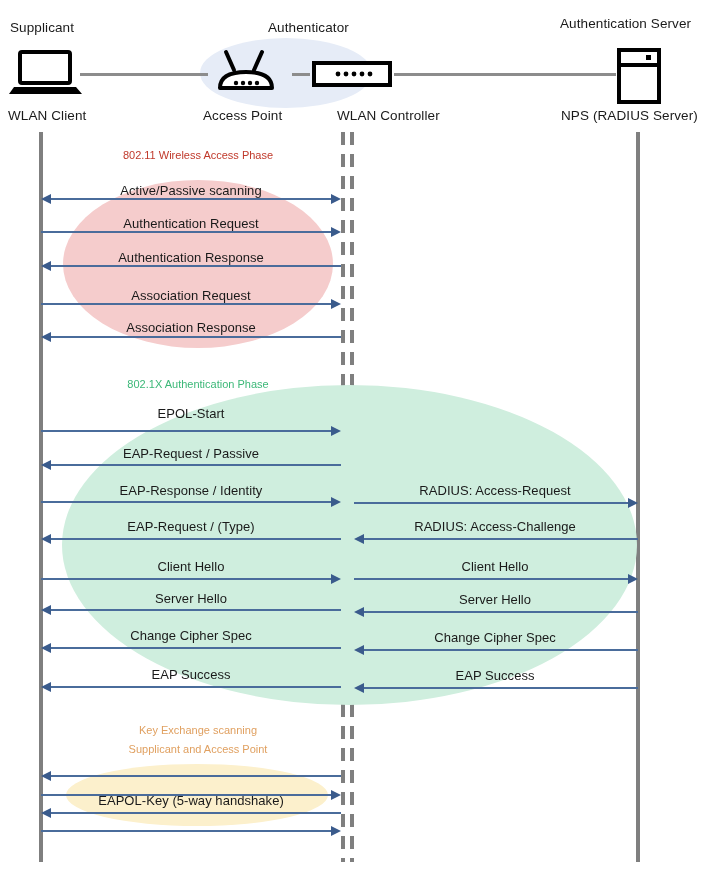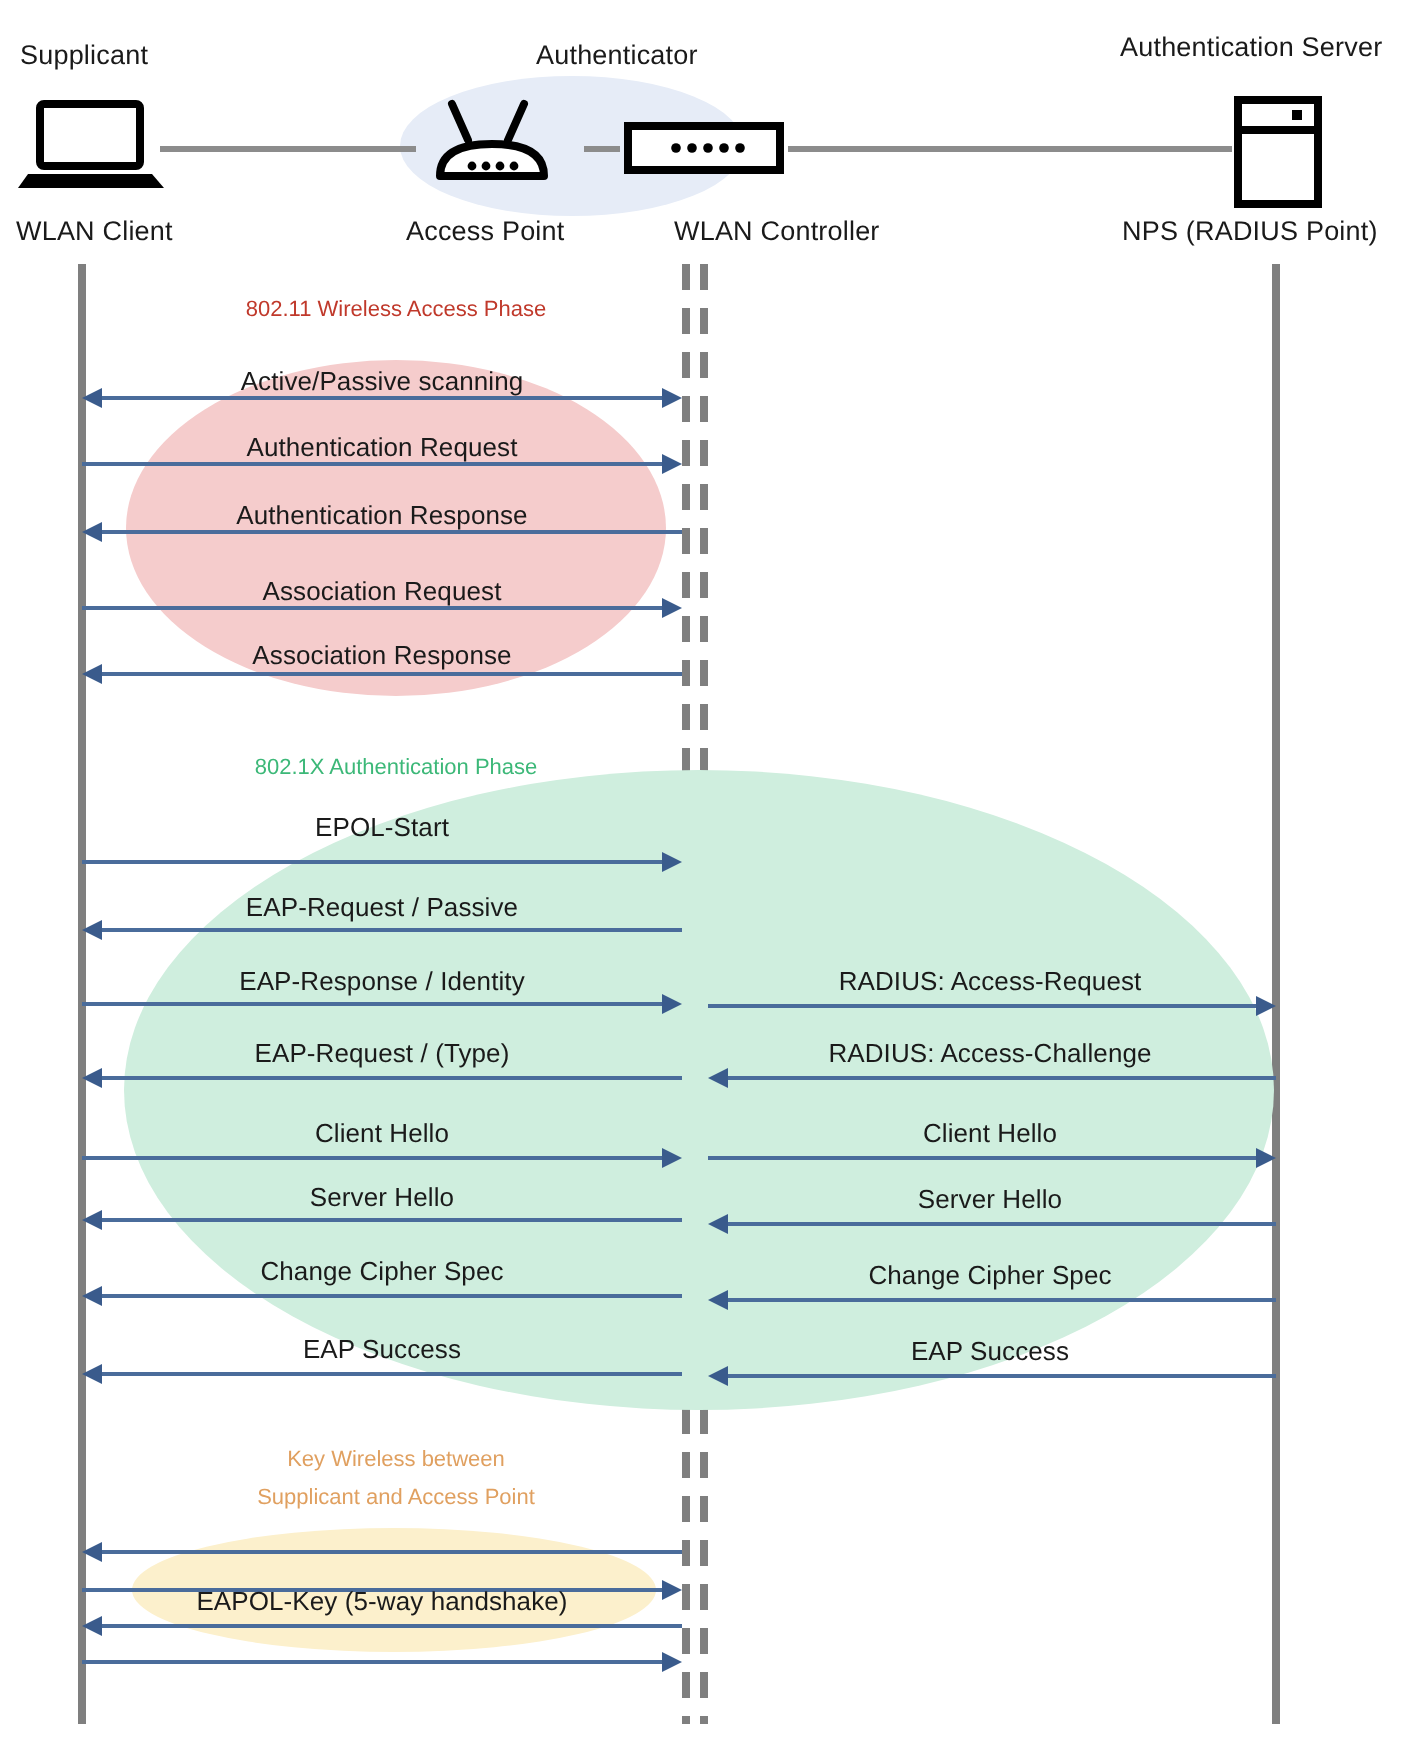--- a/index.html
+++ b/index.html
@@ -165,36 +165,36 @@
     <svg width="46" height="56" viewBox="0 0 46 56">
       <rect x="3" y="2" width="40" height="52" fill="#ffffff" stroke="#000000" stroke-width="4"></rect>
       <line x1="3" y1="17" x2="43" y2="17" stroke="#000000" stroke-width="4"></line>
       <rect x="30" y="7" width="5" height="5" fill="#000000"></rect>
     </svg>
   </div>
 
   <div class="actor-sublabel" style="left:8px;   top:108px;">WLAN Client</div>
   <div class="actor-sublabel" style="left:203px; top:108px;">Access Point</div>
   <div class="actor-sublabel" style="left:305px; top:108px;margin-left:32px;">WLAN Controller</div>
-  <div class="actor-sublabel" style="left:561px; top:108px;">NPS (RADIUS Point)</div>
+  <div class="actor-sublabel" style="left:561px; top:108px;">NPS (RADIUS Server)</div>
 
   <div class="lifeline" style="left:39px; top:132px; height:730px;"></div>
   <div class="lifeline-dashed" style="left:341px; top:132px; height:730px;"></div>
   <div class="lifeline-dashed" style="left:350px; top:132px; height:730px;"></div>
   <div class="lifeline" style="left:636px; top:132px; height:730px;"></div>
 
   <div class="phase-ellipse ellipse-pink" style="left:63px; top:180px; width:270px; height:168px;"></div>
   <div class="phase-ellipse ellipse-green" style="left:62px; top:385px; width:575px; height:320px;"></div>
   <div class="phase-ellipse ellipse-yellow" style="left:66px; top:764px; width:262px; height:62px;"></div>
 
   <div class="phase-caption caption-red" style="left:63px; top:146px; width:270px;">802.11 Wireless Access Phase</div>
 
   <div class="phase-caption caption-green" style="left:63px; top:375px; width:270px;">802.1X Authentication Phase</div>
 
-  <div class="phase-caption caption-orange" style="left:63px; top:721px; width:270px;">Key Wireless between</div>
+  <div class="phase-caption caption-orange" style="left:63px; top:721px; width:270px;">Key Exchange scanning</div>
   <div class="phase-caption caption-orange" style="left:63px; top:740px; width:270px;">Supplicant and Access Point</div>
 
   <div class="msg-label" style="left:41px; top:183px; width:300px;">Active/Passive scanning</div>
   <div class="msg-arrow" style="left:51px; top:198px; width:288px;"></div>
   <div class="arrow-head left" style="left:41px;  top:194px;"></div>
   <div class="arrow-head right" style="left:331px; top:194px;"></div>
 
   <div class="msg-label" style="left:41px; top:216px; width:300px;">Authentication Request</div>
   <div class="msg-arrow" style="left:41px; top:231px; width:298px;"></div>
   <div class="arrow-head right" style="left:331px; top:227px;"></div>

